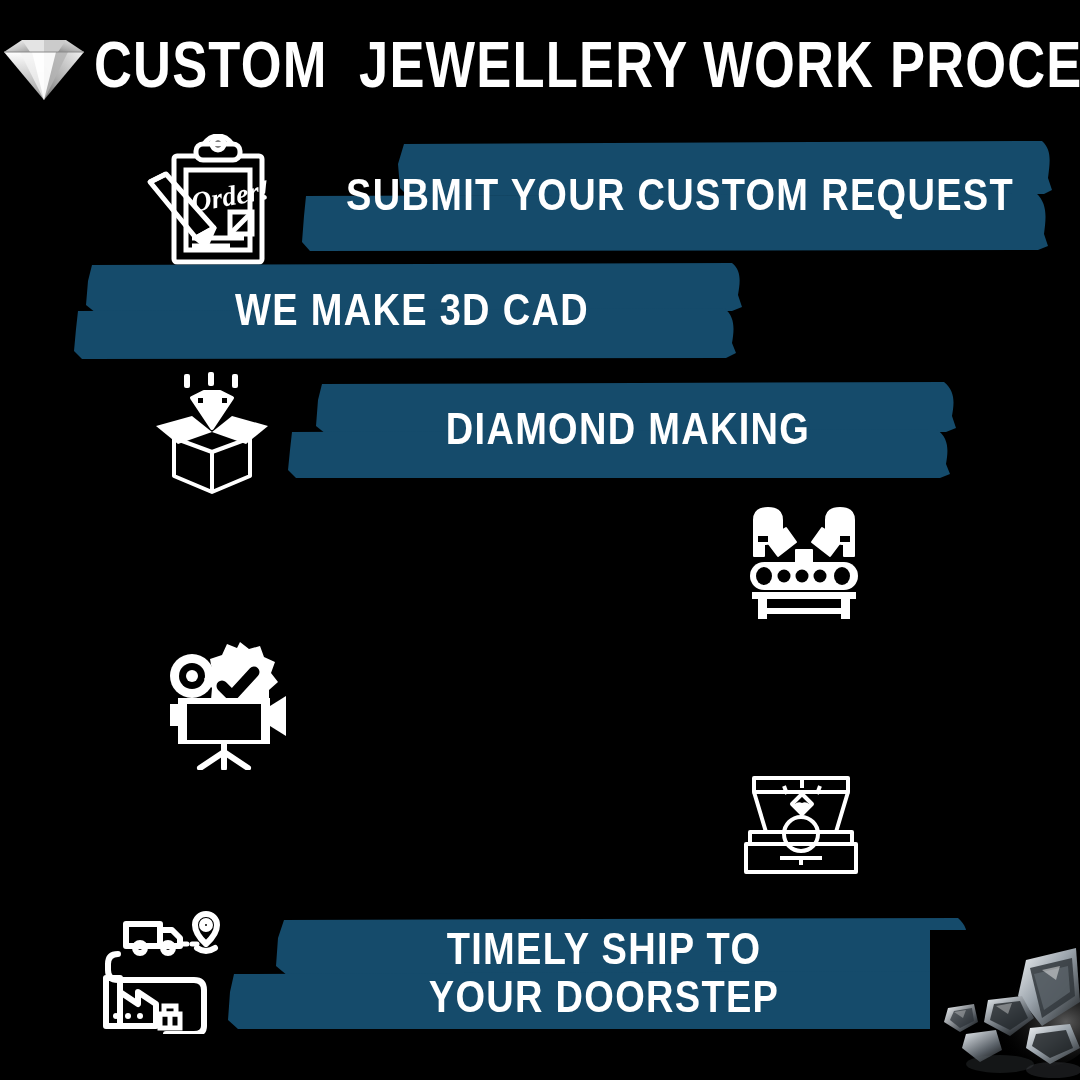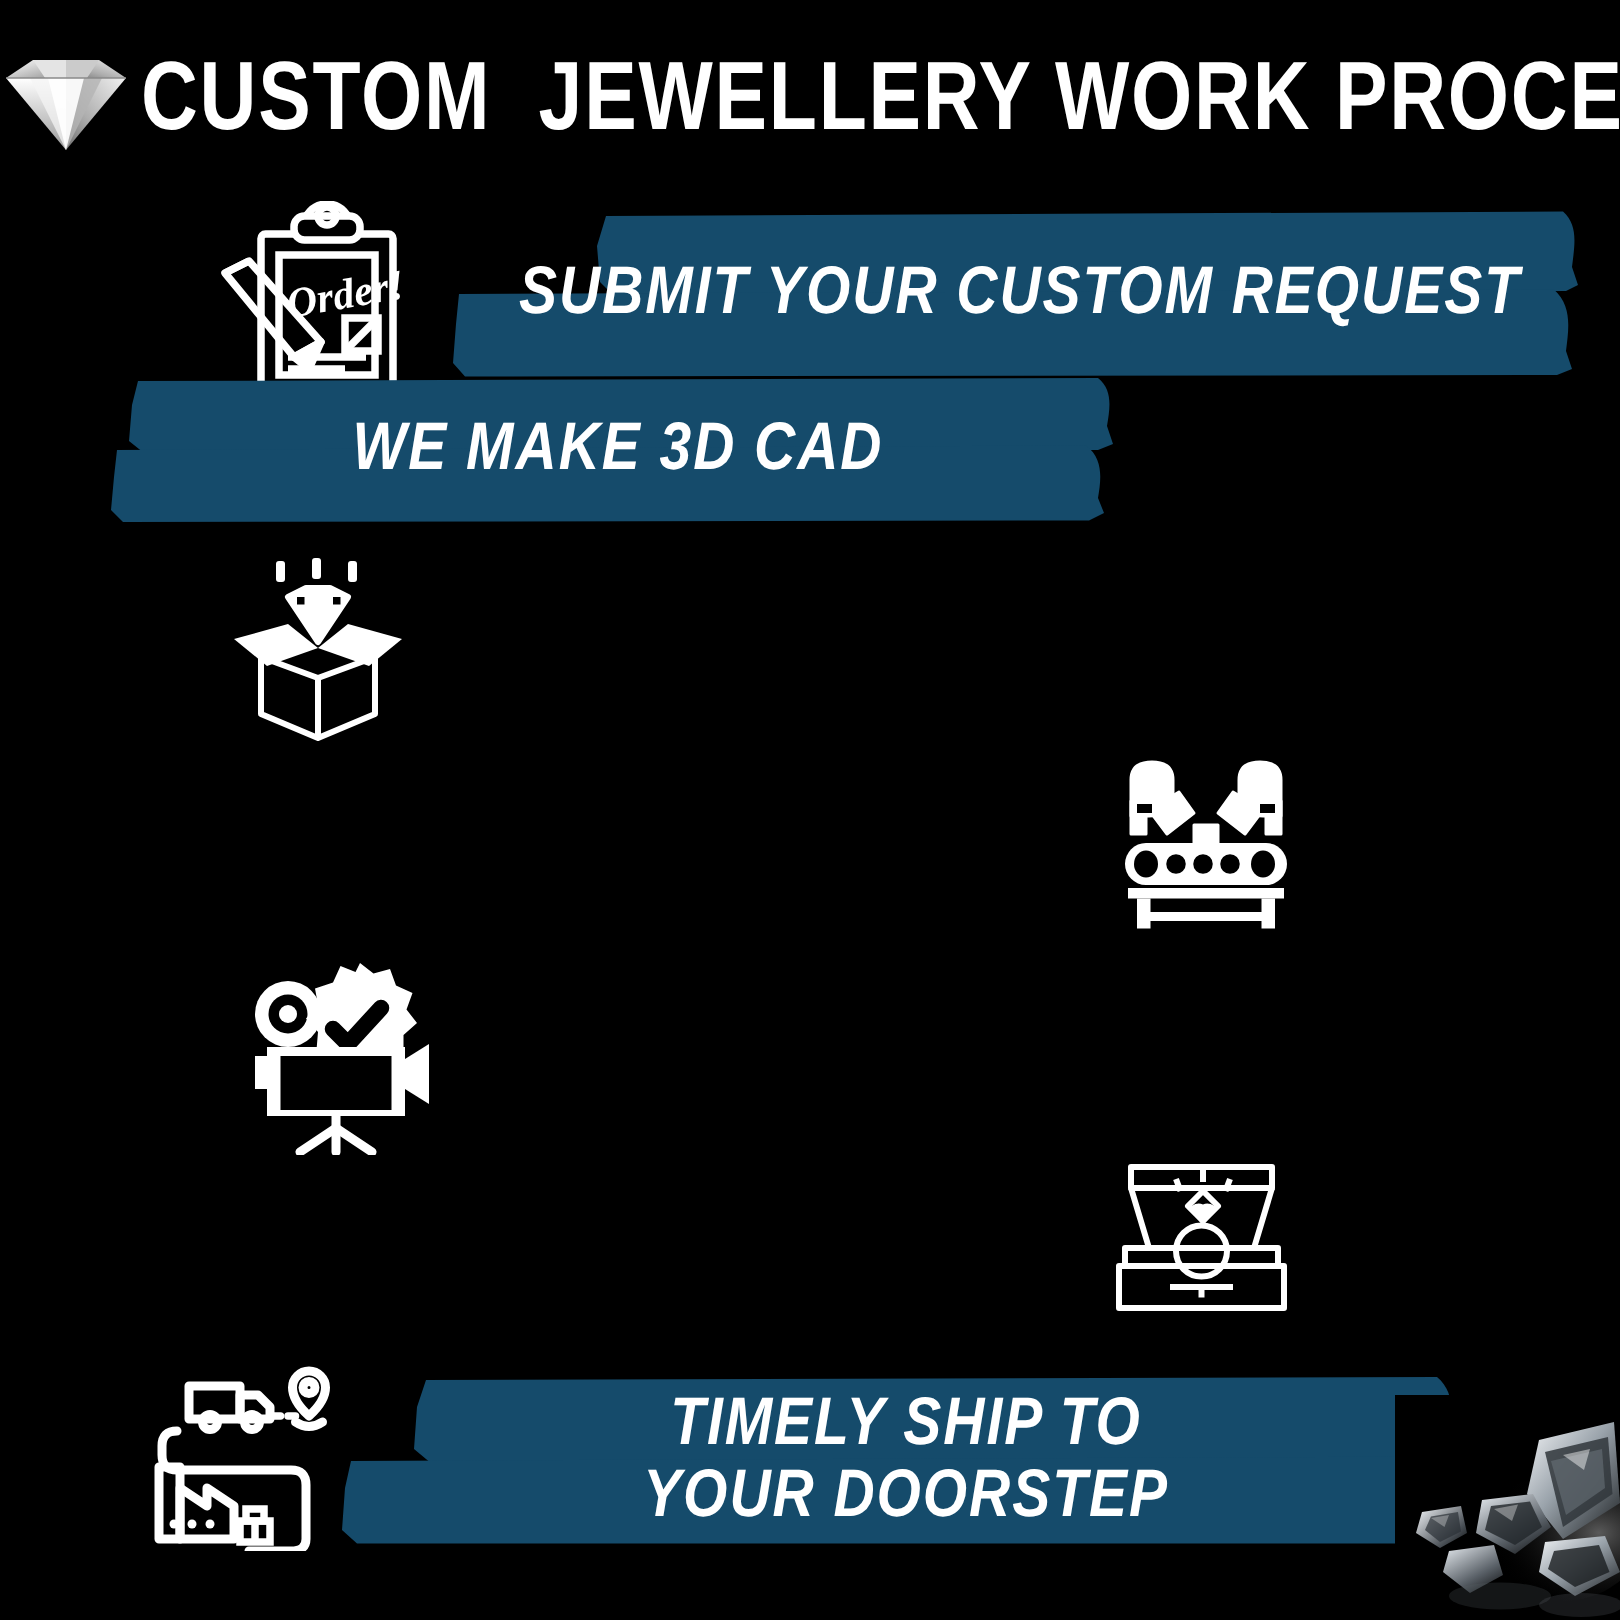--- a/index.html
+++ b/index.html
@@ -54,21 +54,20 @@
   }
   .icon-wrap {
     position: absolute;
     display: block;
   }
   .icon-wrap svg { display: block; }
 
   .banner {
     position: absolute;
     display: block;
-    font-style: italic;
   }
   .banner svg {
     display: block;
     width: 100%;
     height: 100%;
   }
   .banner-text {
     position: absolute;
     left: 0;
     top: 0;
@@ -171,21 +170,21 @@
       <svg viewBox="0 0 760 116" preserveAspectRatio="none">
         <path d="M104,6 L742,3 C752,12 750,24 748,40 L752,52 L744,56 L108,58 L100,50 L98,26 Z" fill="#154B6B"></path>
         <path d="M6,58 L736,55 C748,66 746,80 744,96 L748,108 L738,112 L10,113 L2,104 L4,78 Z" fill="#154B6B"></path>
       </svg>
       <span class="banner-text">
         <span class="line">SUBMIT YOUR CUSTOM REQUEST</span>
       </span>
     </span>
   </div>
 
-  <div class="row" style="top:244px;height:105px;">
+  <div class="row" style="top:255px;height:105px;">
     <span class="banner" style="left:72px;top:6px;width:680px;height:100px;">
       <svg viewBox="0 0 680 100" preserveAspectRatio="none">
         <path d="M20,4 L660,2 C670,10 668,22 666,34 L670,46 L660,50 L24,52 L14,44 L16,20 Z" fill="#154B6B"></path>
         <path d="M6,50 L652,47 C664,56 662,70 660,82 L664,92 L654,97 L10,98 L2,90 L4,68 Z" fill="#154B6B"></path>
       </svg>
       <span class="banner-text">
         <span class="line">WE MAKE 3D CAD</span>
       </span>
     </span>
   </div>
@@ -208,20 +207,29 @@
         <g fill="#ffffff">
           <path d="M4 58 L40 48 L60 64 L26 76 Z"></path>
           <path d="M116 58 L80 48 L60 64 L94 76 Z"></path>
         </g>
 
         <g fill="none" stroke="#ffffff" stroke-width="4" stroke-linejoin="round">
           <path d="M22 70 L60 84 L98 70 L98 108 L60 124 L22 108 Z"></path>
           <path d="M60 84 L60 124"></path>
         </g>
       </svg>
+    </span>
+    <span class="banner" style="left:288px;top:14px;width:680px;height:100px;">
+      <svg viewBox="0 0 680 100" preserveAspectRatio="none">
+        <path d="M34,4 L656,2 C668,12 666,24 664,36 L668,48 L658,52 L38,54 L28,46 L30,20 Z" fill="#154B6B"></path>
+        <path d="M4,52 L648,49 C662,58 660,72 658,84 L662,94 L652,98 L8,98 L0,90 L2,70 Z" fill="#154B6B"></path>
+      </svg>
+      <span class="banner-text">
+        <span class="line">DIAMOND MAKING</span>
+      </span>
     </span>
   </div>
 
   <div class="row" style="top:500px;height:130px;">
     <span class="icon-wrap" style="left:742px;top:4px;">
       <svg viewBox="0 0 124 116" width="124" height="116">
         <g fill="#ffffff" stroke="#ffffff" stroke-width="2" stroke-linejoin="round">
 
           <path d="M14 14 h22 v10 a14 14 0 0 1 -14 14 h-8 z" fill="#ffffff"></path>
           <path d="M12 16 q0 -12 14 -12 q14 0 14 12 v14 q-6 10 -16 10 h-12 z"></path>

